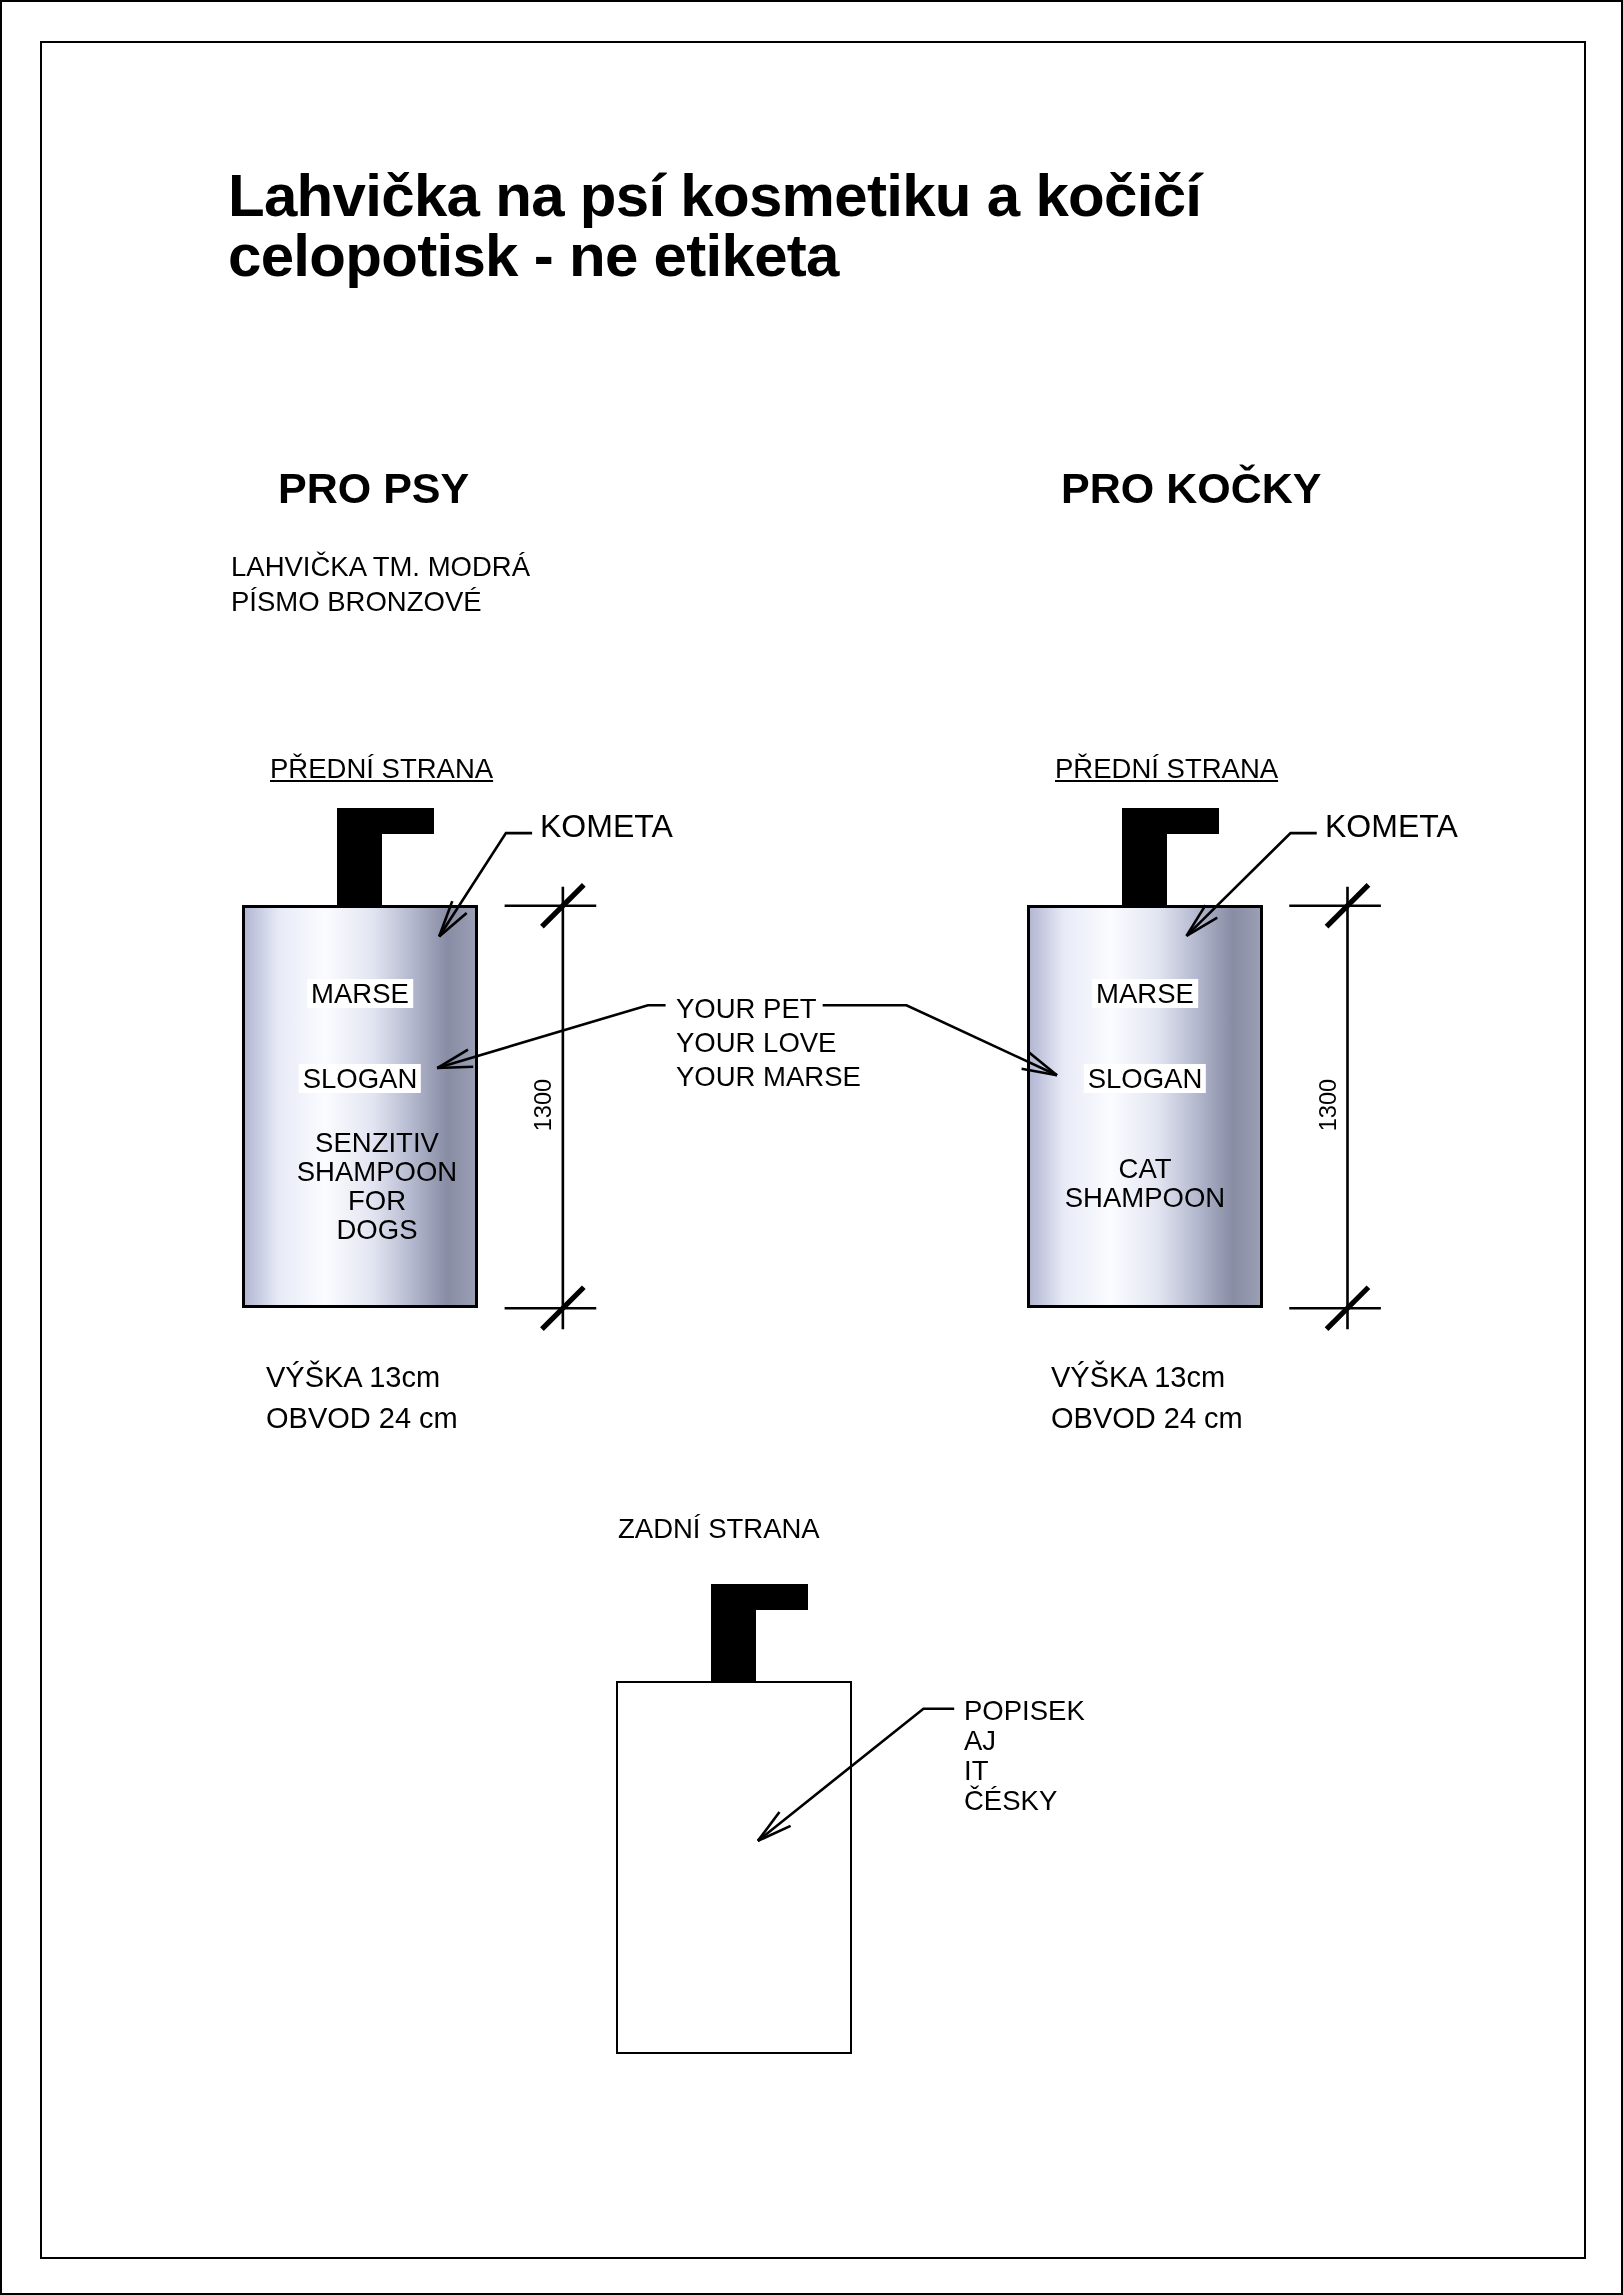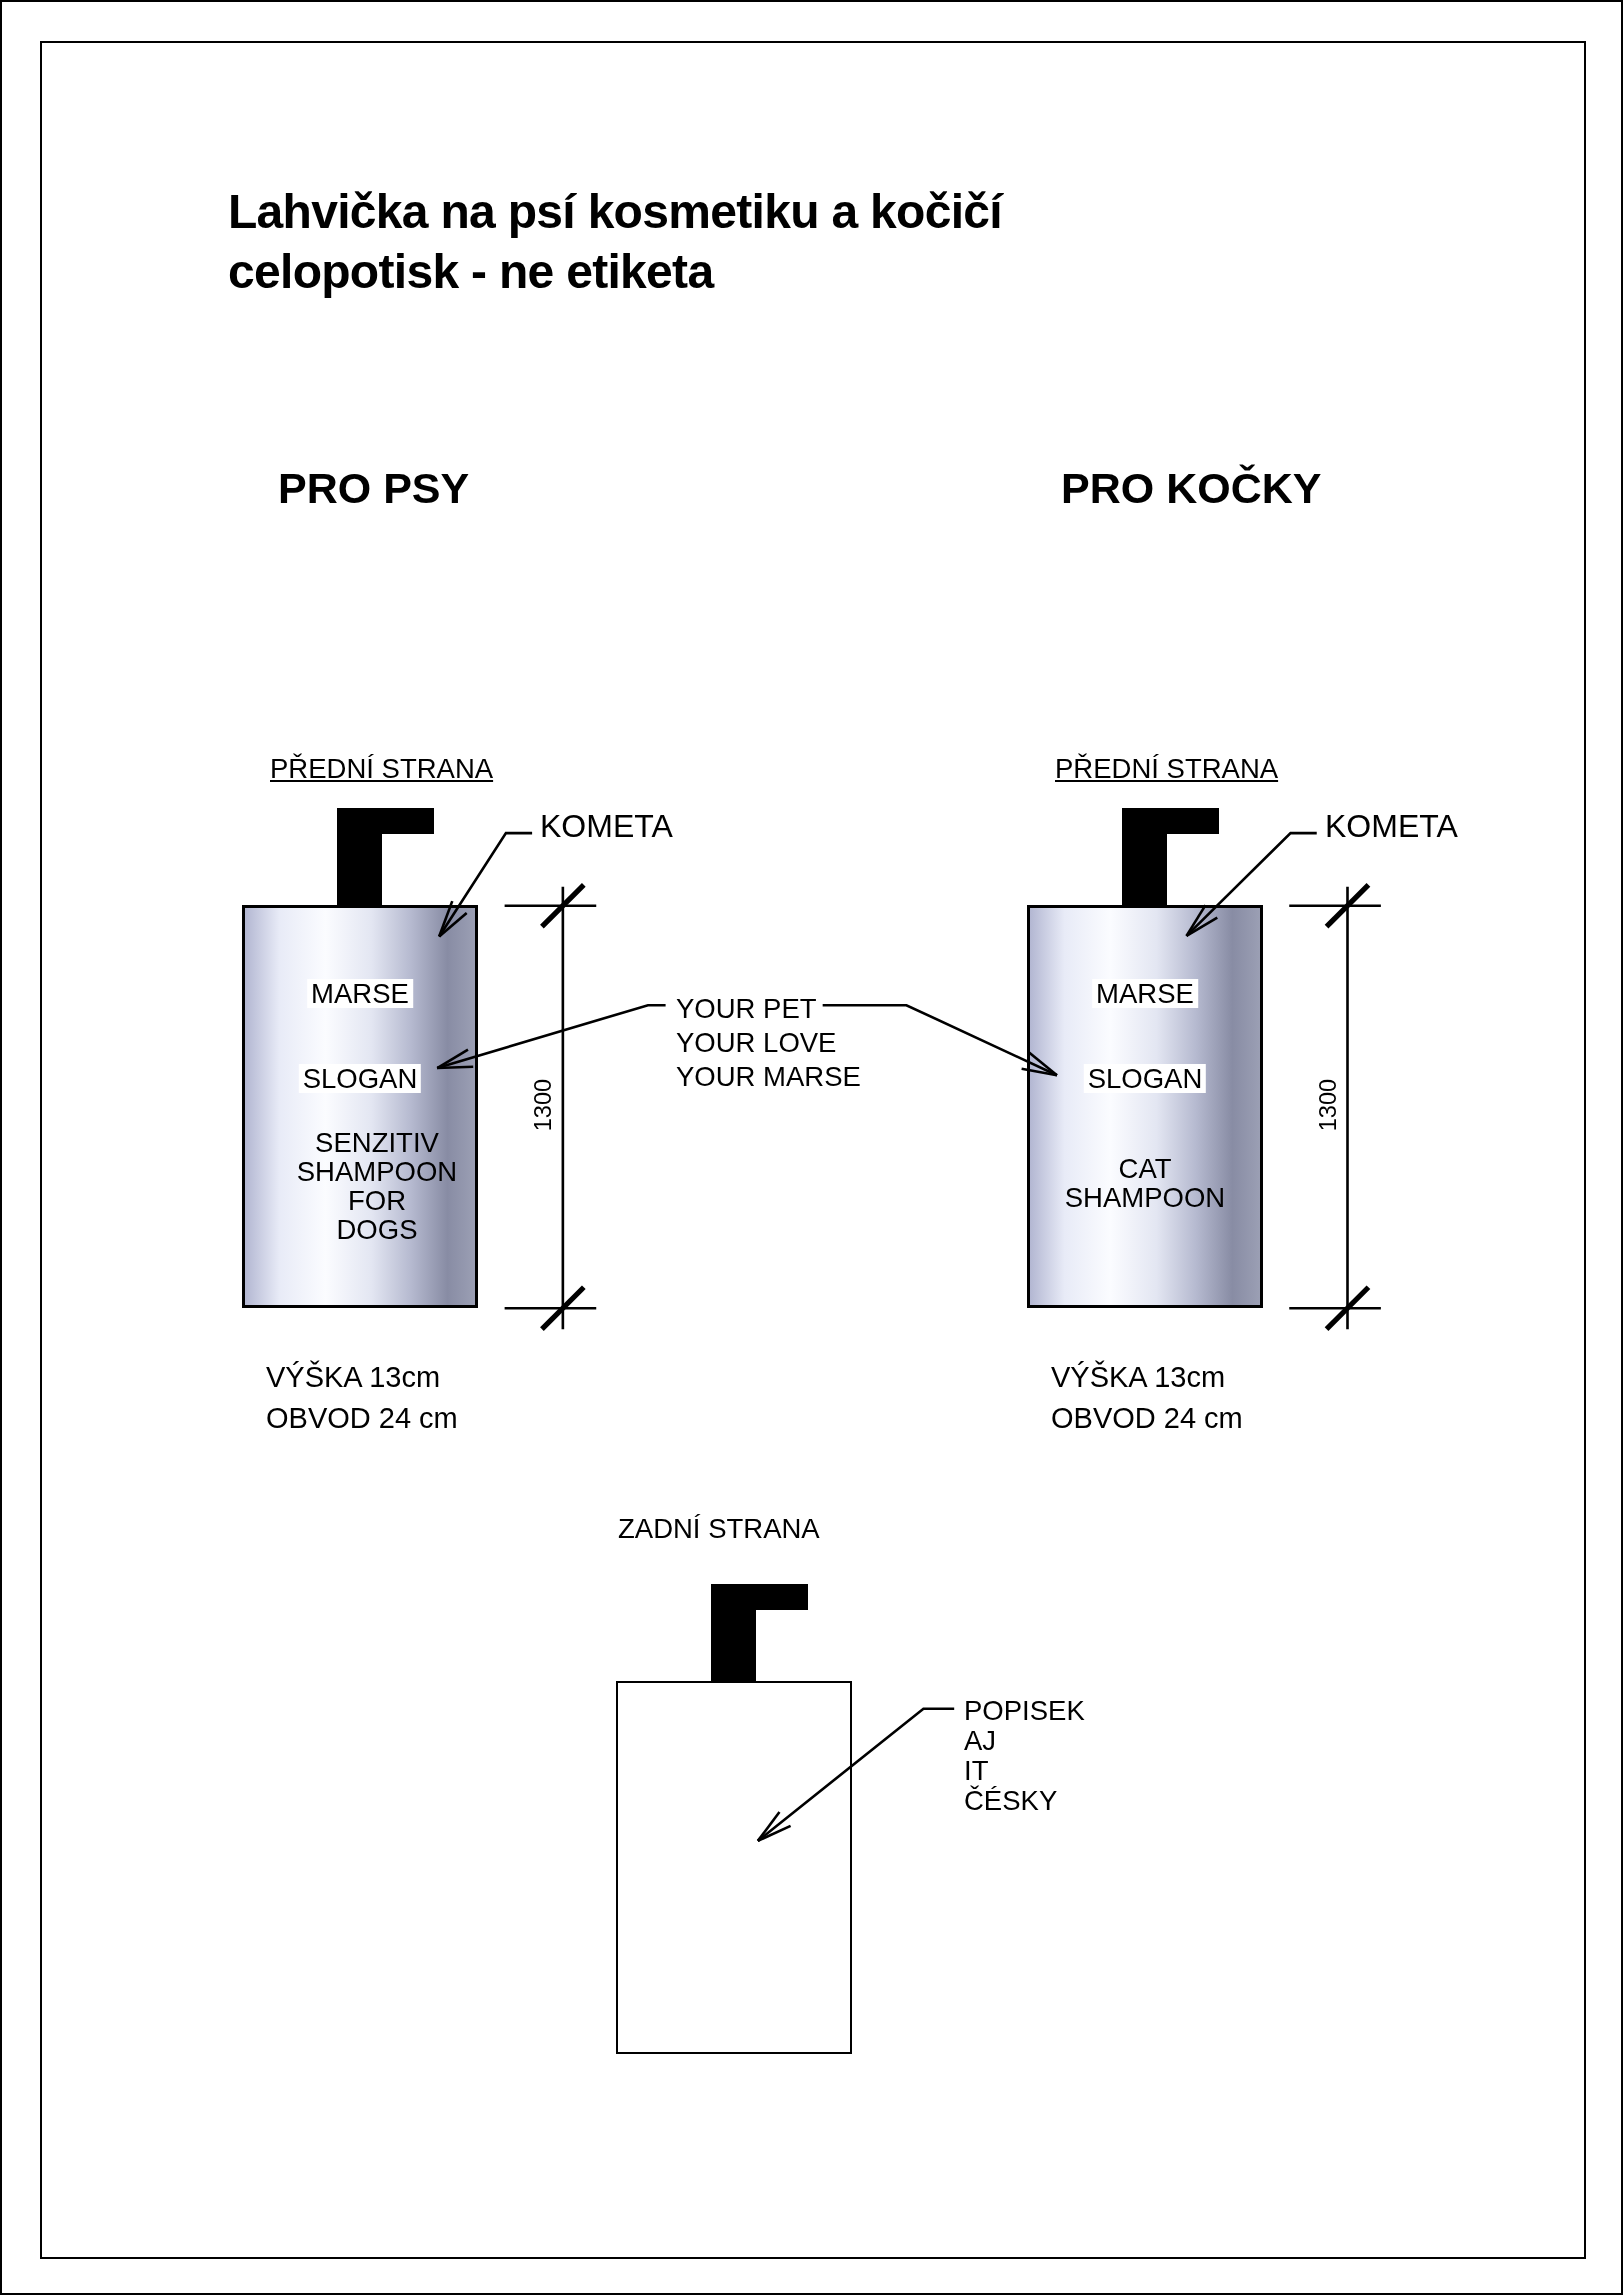--- a/index.html
+++ b/index.html
@@ -7,21 +7,21 @@
     position:relative;width:1623px;height:2295px;background:#ffffff;
     font-family:"Liberation Sans","DejaVu Sans",sans-serif;color:#000;
     border:2px solid #000;box-sizing:border-box;overflow:hidden;
   }
   #frame{
     position:absolute;left:38px;top:39px;width:1546px;height:2218px;
     border:2.6px solid #000;box-sizing:border-box;
   }
   .abs{position:absolute;}
   #title{
-    left:226px;top:180px;font-size:48px;font-weight:bold;line-height:60px;
+    left:226px;top:164px;font-size:60px;font-weight:bold;line-height:60px;
     letter-spacing:-0.7px;white-space:pre-line;
   }
   .col-heading{font-size:43px;font-weight:bold;top:462px;margin-left:8px;}
   .spec{font-size:27.5px;line-height:35px;top:547px;white-space:pre-line;}
   .side-label{font-size:27.5px;top:751px;text-decoration:underline;}
   .kometa{font-size:32px;top:806px;}
   .bottle{
     position:absolute;top:903px;width:236px;height:403px;border:3.3px solid #000;
     box-sizing:border-box;
     background:linear-gradient(90deg,#b3b7d2 0%,#e8ebf7 15%,#fbfcff 35%,#e3e6f2 55%,#b6bad0 72%,#888ca4 88%,#9b9fb4 100%);
@@ -59,20 +59,22 @@
 
 <div id="page">
   <div id="frame"></div>
 
   <div class="abs" id="title">Lahvička na psí kosmetiku a kočičí
 celopotisk - ne etiketa</div>
 
   <div class="abs col-heading" style="left:268px;">PRO PSY</div>
   <div class="abs col-heading" style="left:1051px;">PRO KOČKY</div>
 
+  <div class="abs spec" style="left:229px;">LAHVIČKA TM. MODRÁ
+PÍSMO BRONZOVÉ</div>
 
   <div class="abs side-label" style="left:268px;">PŘEDNÍ STRANA</div>
   <div class="abs side-label" style="left:1053px;">PŘEDNÍ STRANA</div>
 
   <div class="abs kometa" style="left:538px;">KOMETA</div>
   <div class="abs kometa" style="left:1323px;">KOMETA</div>
 
   <div class="pump-bar" style="left:335px;"></div>
   <div class="pump-nozzle" style="left:380px;"></div>
 

